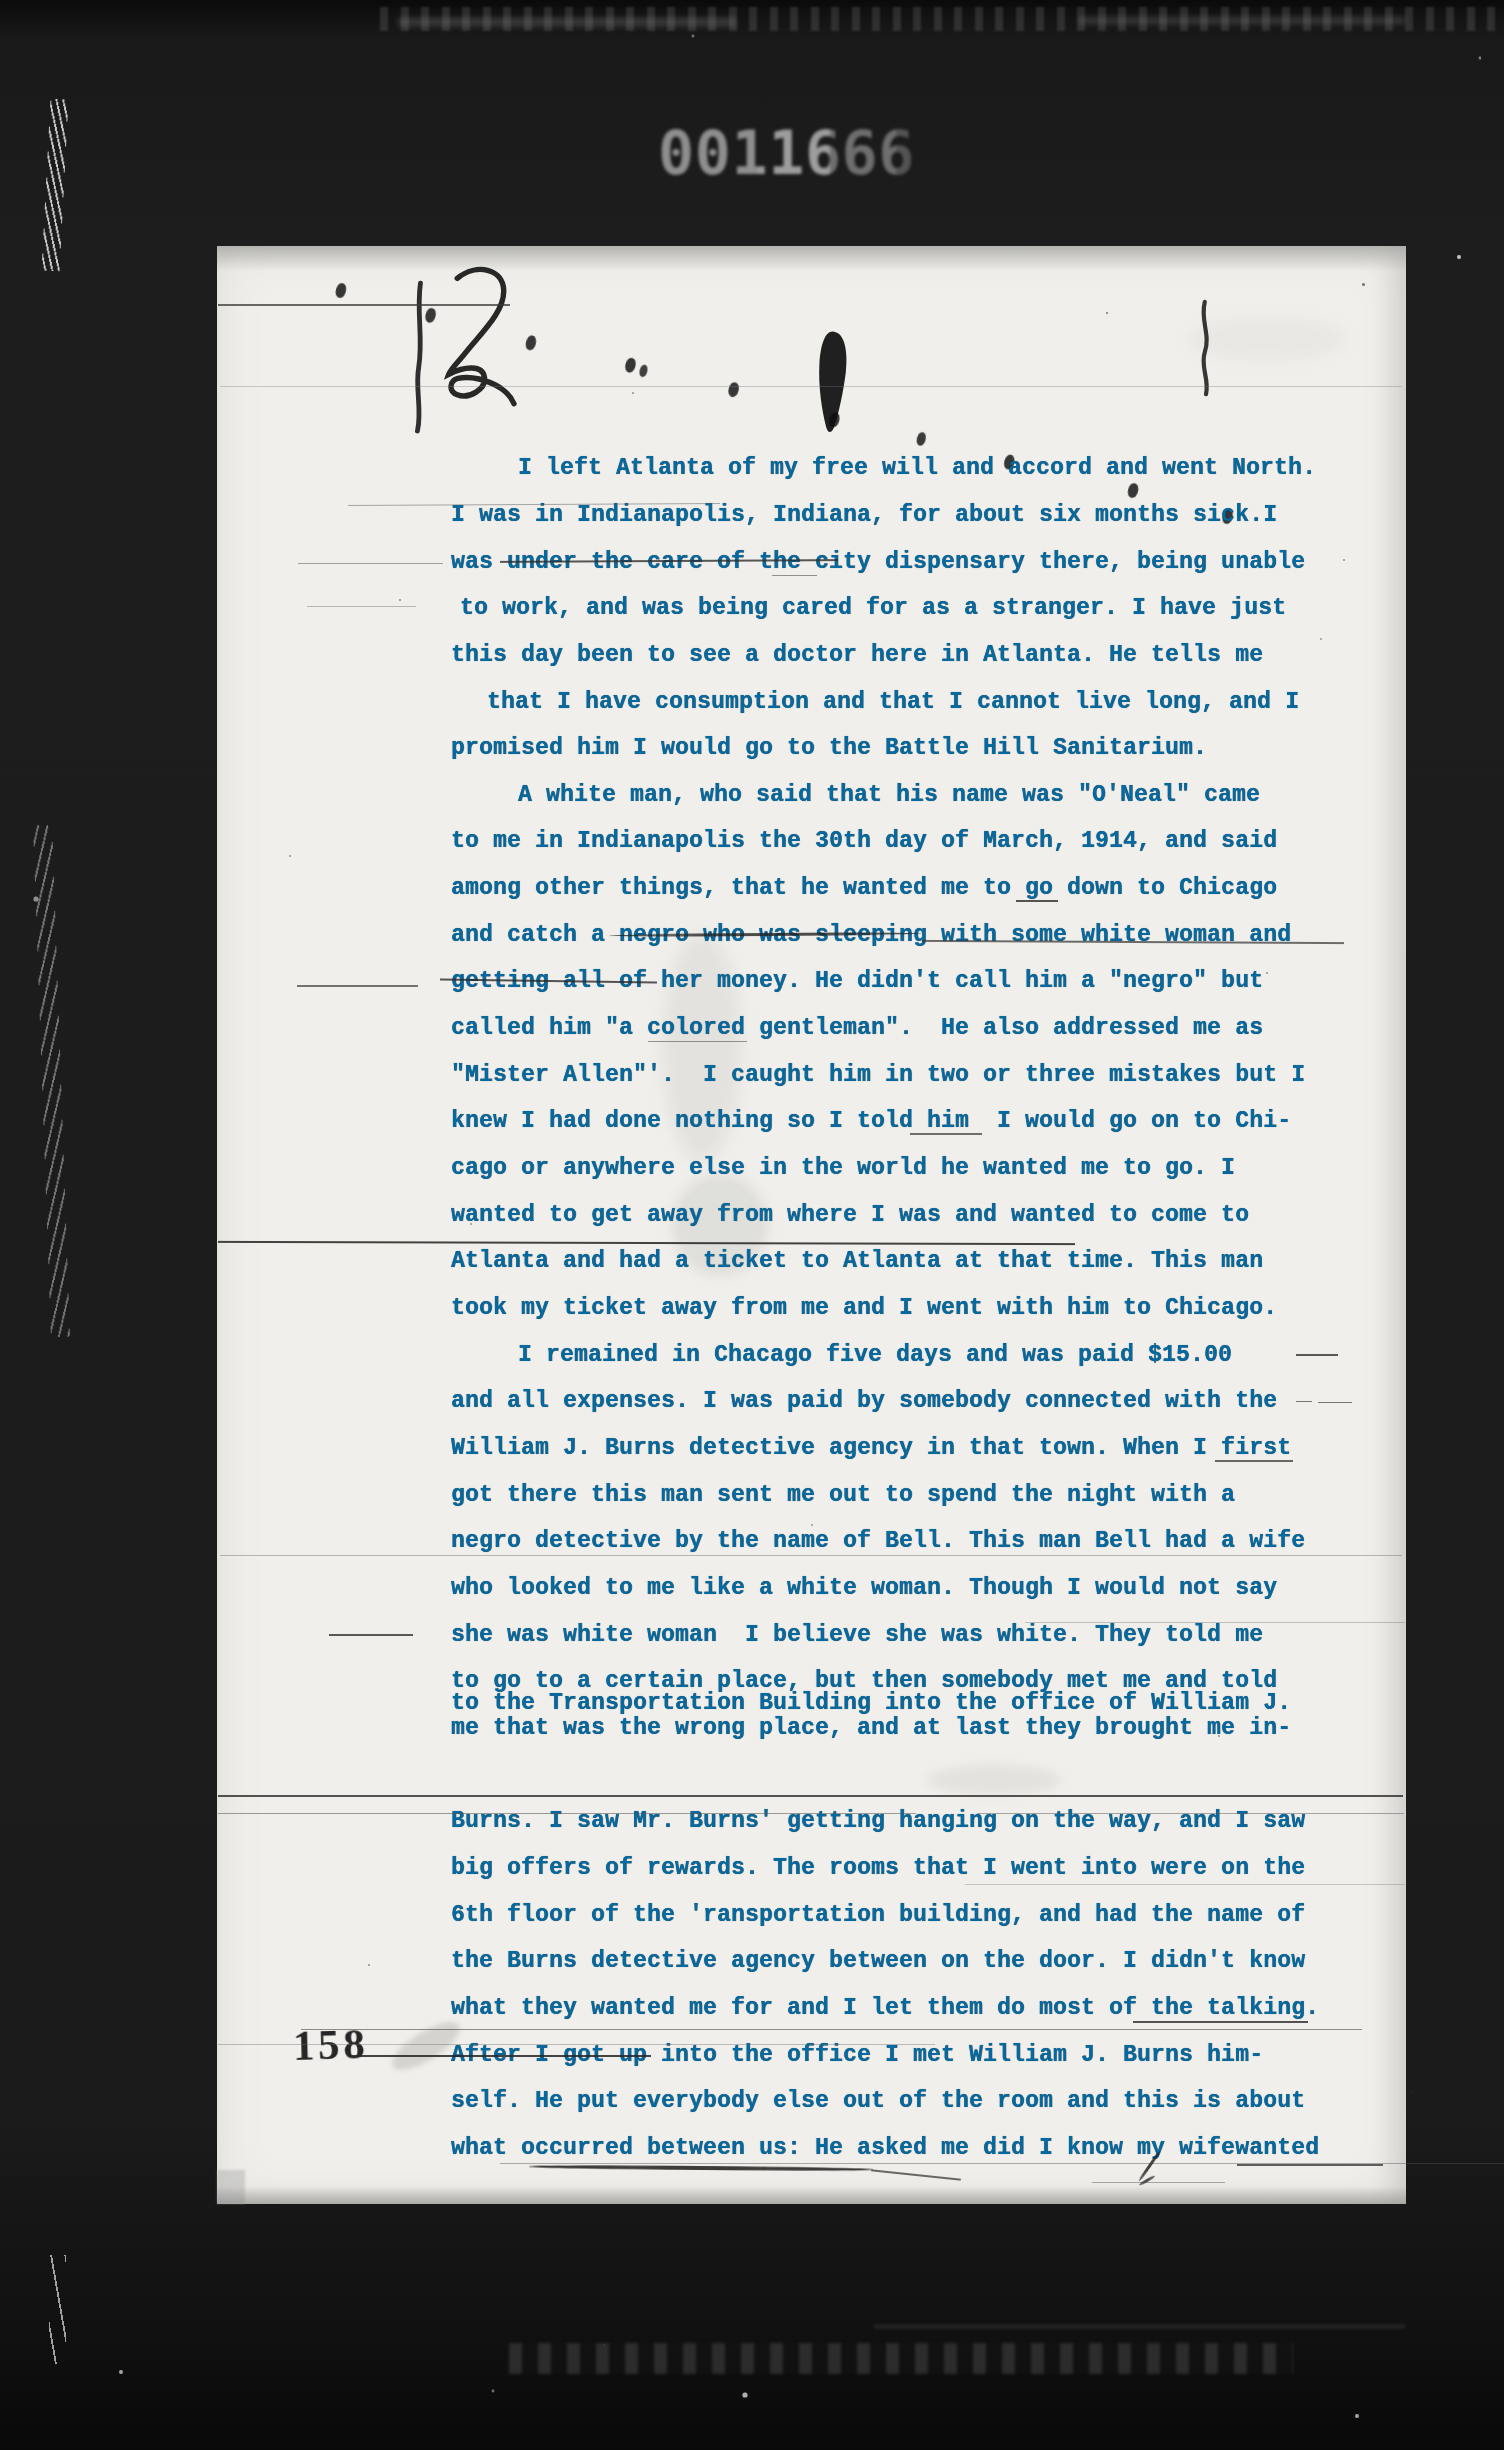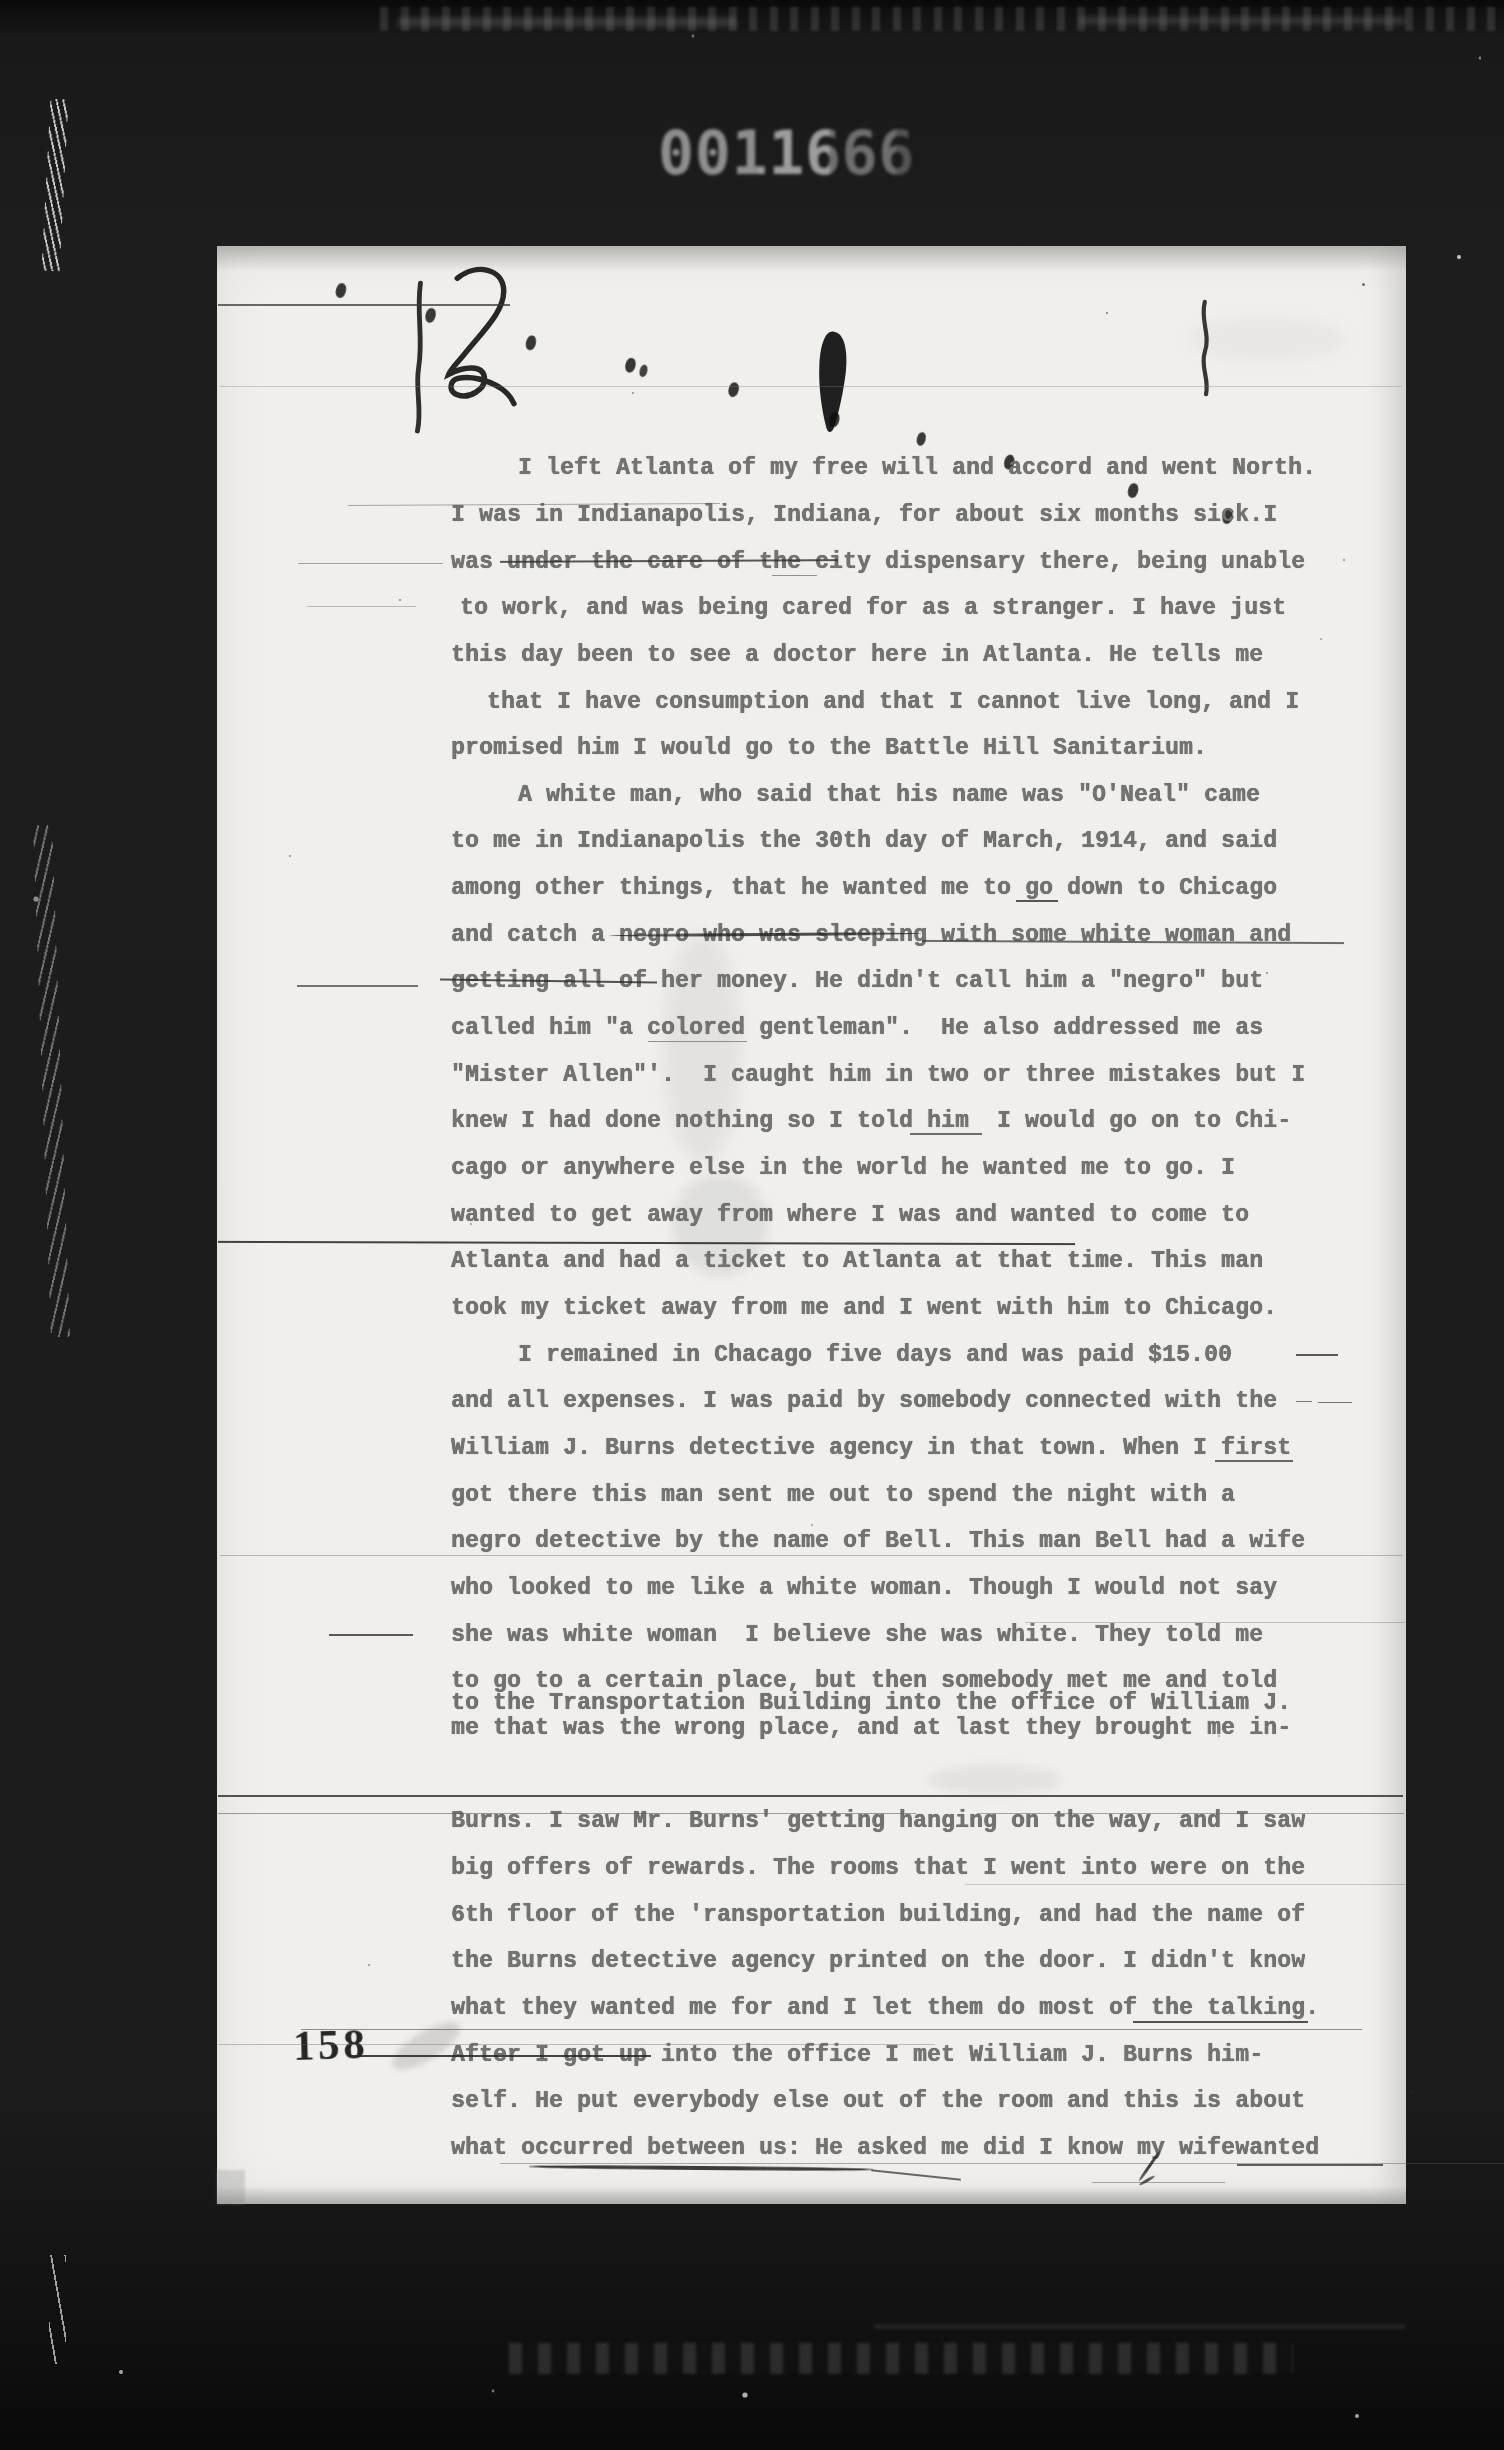--- a/index.html
+++ b/index.html
@@ -45,21 +45,21 @@
   .page:before{content:"";position:absolute;left:0;top:0;right:0;height:25px;
     background:linear-gradient(180deg,rgba(148,148,146,.55),rgba(148,148,146,0));}
   .page:after{content:"";position:absolute;left:0;bottom:0;right:0;height:18px;
     background:linear-gradient(0deg,rgba(125,125,123,.5),rgba(125,125,123,0));}
   .dots-row{left:119px;top:37px;width:9.6px;height:14.5px;border-radius:50%;background:#161616;
     transform:rotate(14deg);opacity:.85;filter:blur(0.3px);
     box-shadow:93px 2.4px 0 0 #1a1a1a,197px 4.8px 0 0 #181818,299px 2.4px 0 0 #161616,
       313px 4.8px 0 -1.2px #222,405px 1.2px 0 0 #181818,510px 6px 0 0 #141414,
       599px 3.6px 0 -0.6px #1c1c1c,690px 4.8px 0 0 #161616,817px 2.4px 0 0 #181818,915px 4.8px 0 0 #161616;}
   .tw-line{position:absolute;font-family:"Liberation Mono",monospace;font-weight:700;font-size:23px;
-    letter-spacing:0.2px;color:#737373;white-space:pre;filter:blur(0.2px);
+    letter-spacing:0.2px;color:#0369a1;white-space:pre;filter:blur(0.2px);
     text-shadow:0.4px 0 0 rgba(30,30,30,.45), 0 0 0.8px rgba(25,25,25,.6);}
   .mark{position:absolute;pointer-events:none;}
   .smudge{position:absolute;border-radius:50%;pointer-events:none;}
   .stamp-158{left:76px;top:1774px;font-family:"Liberation Serif",serif;font-weight:700;
     font-size:43px;letter-spacing:3.6px;color:#262626;transform:rotate(-1.5deg);filter:blur(0.3px);}
   .corner-grain{left:0px;top:1924px;width:28px;height:34px;background:rgba(165,165,165,.4);filter:blur(1.2px);}
   svg{position:absolute;overflow:visible;}
 </style>
 </head>
 <body>
@@ -129,21 +129,21 @@
         <div class="tw-line" style="top: 1236px; left: 234px;">got there this man sent me out to spend the night with a</div>
         <div class="tw-line" style="top: 1282px; left: 234px;">negro detective by the name of Bell. This man Bell had a wife</div>
         <div class="tw-line" style="top: 1329px; left: 234px;">who looked to me like a white woman. Though I would not say</div>
         <div class="tw-line" style="top: 1376px; left: 234px;">she was white woman  I believe she was white. They told me</div>
         <div class="tw-line" style="top: 1422px; left: 234px;">to go to a certain place, but then somebody met me and told</div>
         <div class="tw-line" style="top: 1469px; left: 234px;">me that was the wrong place, and at last they brought me in-</div>
         <div class="tw-line" style="top: 1444px; left: 234px;">to the Transportation Building into the office of William J.</div>
         <div class="tw-line" style="top: 1562px; left: 234px;">Burns. I saw Mr. Burns' getting hanging on the way, and I saw</div>
         <div class="tw-line" style="top: 1609px; left: 234px;">big offers of rewards. The rooms that I went into were on the</div>
         <div class="tw-line" style="top: 1656px; left: 234px;">6th floor of the 'ransportation building, and had the name of</div>
-        <div class="tw-line" style="top: 1702px; left: 234px;">the Burns detective agency printed on the door. I didn't know</div>
+        <div class="tw-line" style="top: 1702px; left: 234px;">the Burns detective agency between on the door. I didn't know</div>
         <div class="tw-line" style="top: 1749px; left: 234px;">what they wanted me for and I let them do most of the talking.</div>
         <div class="tw-line" style="top: 1796px; left: 234px;">After I got up into the office I met William J. Burns him-</div>
         <div class="tw-line" style="top: 1842px; left: 234px;">self. He put everybody else out of the room and this is about</div>
         <div class="tw-line" style="top: 1889px; left: 234px;">what occurred between us: He asked me did I know my wifewanted</div>
       </div>
     <div id="ink-marks">
         <div class="mark" style="left: 1.2px; top: 58px; width: 292px; height: 1.8px; background: rgb(58, 58, 58); opacity: 0.75; transform: rotate(0deg); filter: blur(0.2px);"></div>
         <div class="mark" style="left: 131px; top: 258px; width: 372px; height: 1.2px; background: rgb(90, 90, 90); opacity: 0.5; transform: rotate(-0.3deg); filter: blur(0.2px);"></div>
         <div class="mark" style="left: 81px; top: 317px; width: 145px; height: 1.2px; background: rgb(85, 85, 85); opacity: 0.5; transform: rotate(0deg); filter: blur(0.2px);"></div>
         <div class="mark" style="left: 283px; top: 314px; width: 338px; height: 2.4px; background: rgb(47, 47, 47); opacity: 0.8; transform: rotate(-0.3deg); filter: blur(0.2px);"></div>

